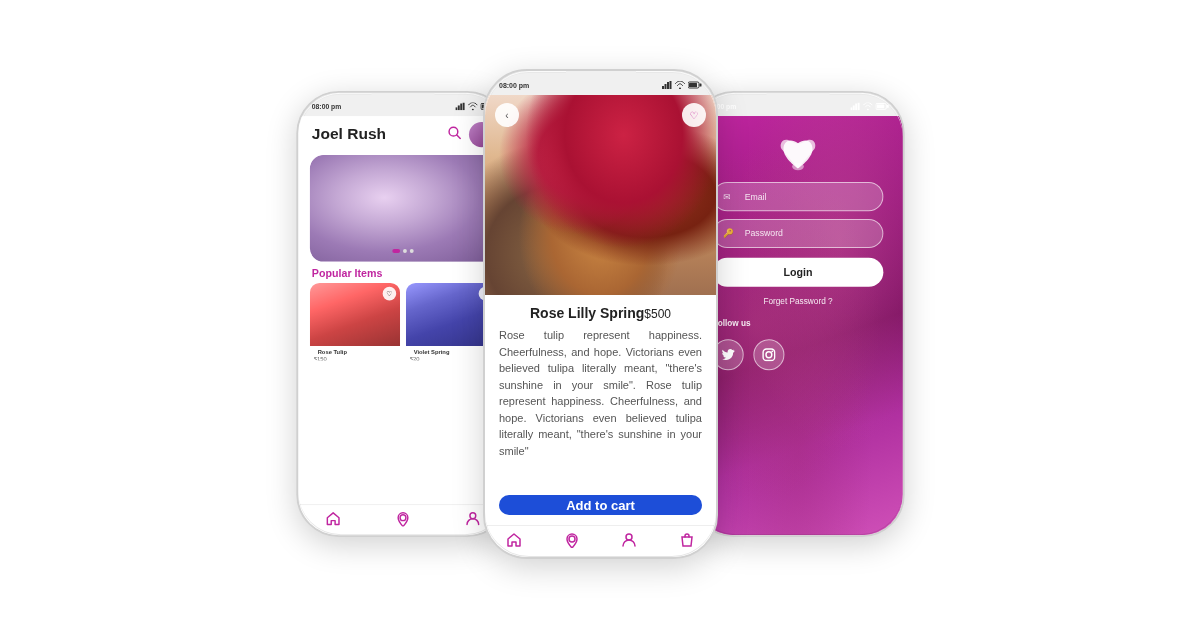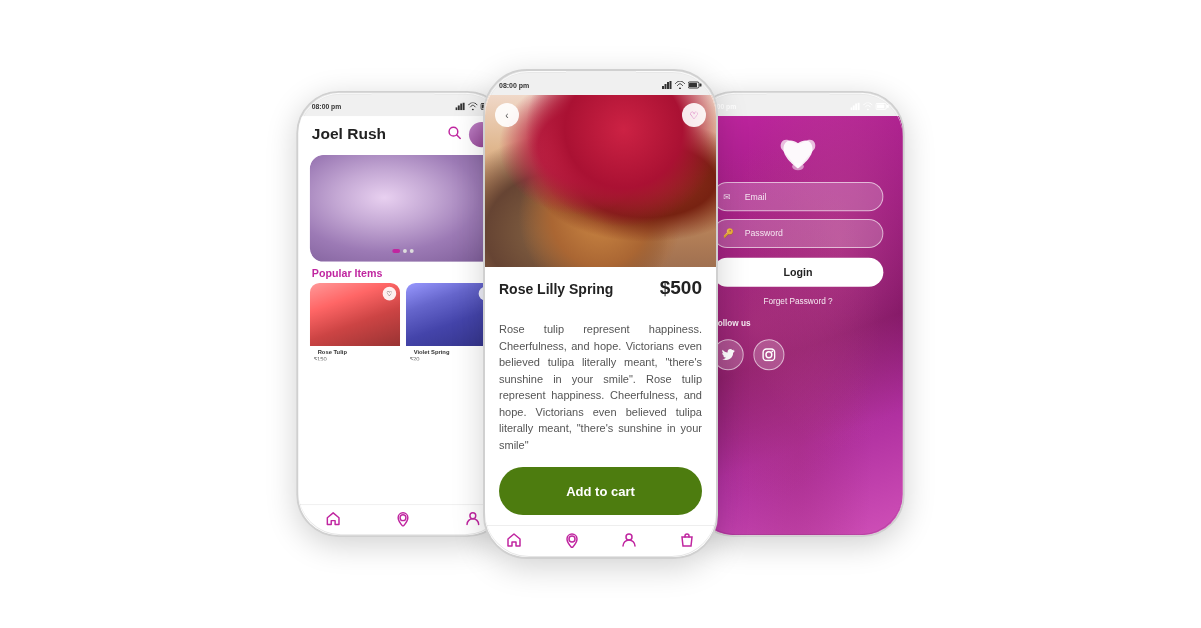--- a/index.html
+++ b/index.html
@@ -293,51 +293,51 @@
       cursor: pointer;
     }
 
     .product-info {
       padding: 10px 14px 6px 14px;
       flex: 1;
     }
 
     .product-title-row {
       display: flex;
-      justify-content: space-between;
+      justify-content: center;
       align-items: baseline;
-      margin-bottom: 22px;
+      margin-bottom: 6px;
     }
 
     .product-name {
       font-size: 14px;
       font-weight: 700;
       color: #222;
     }
 
     .product-price {
-      font-size: 19px;
-      font-weight: 700;
+      font-size: 12px;
+      font-weight: 400;
       color: #222;
     }
 
     .product-desc {
       font-size: 11px;
       color: #555;
       line-height: 1.5;
       text-align: justify;
     }
 
     .add-to-cart-btn {
       margin: 8px 14px 10px 14px;
-      background: #4d7c0f;
+      background: #1d4ed8;
       color: #fff;
       border: none;
       border-radius: 25px;
-      height: 48px;
+      height: 20px;
       width: calc(100% - 28px);
       font-size: 13px;
       font-weight: 700;
       cursor: pointer;
       display: flex;
       align-items: center;
       justify-content: center;
       flex-shrink: 0;
     }
 

